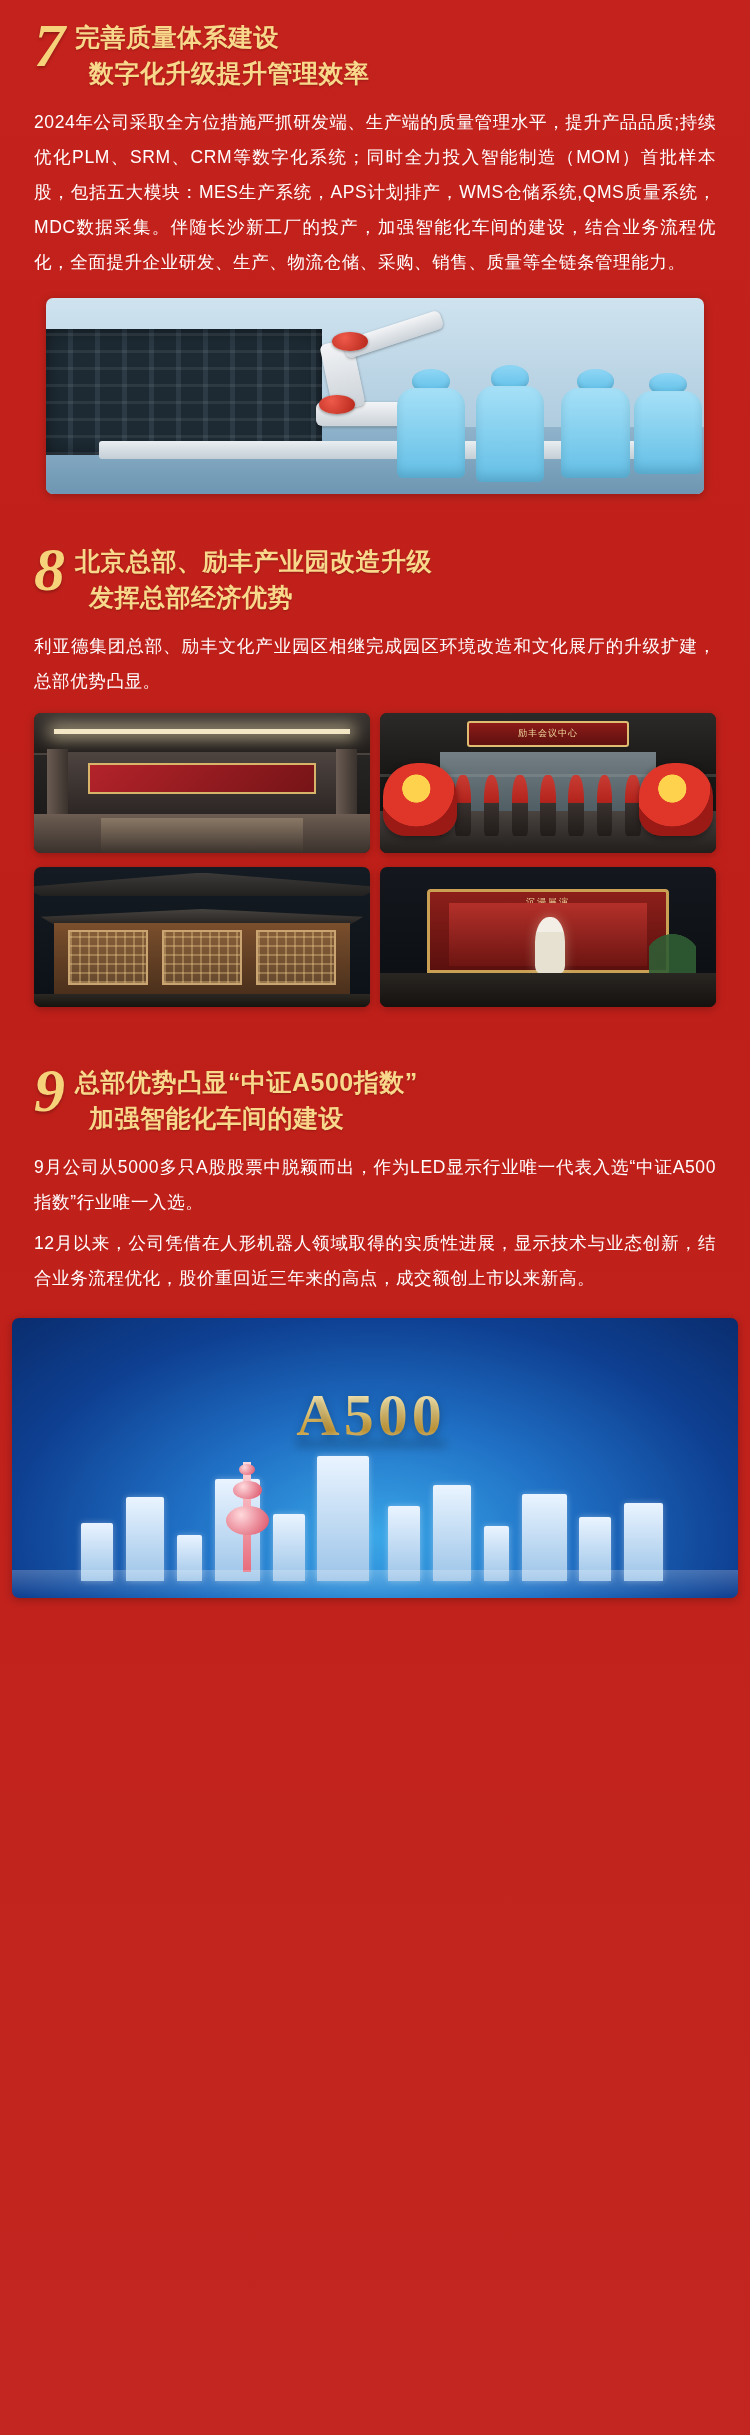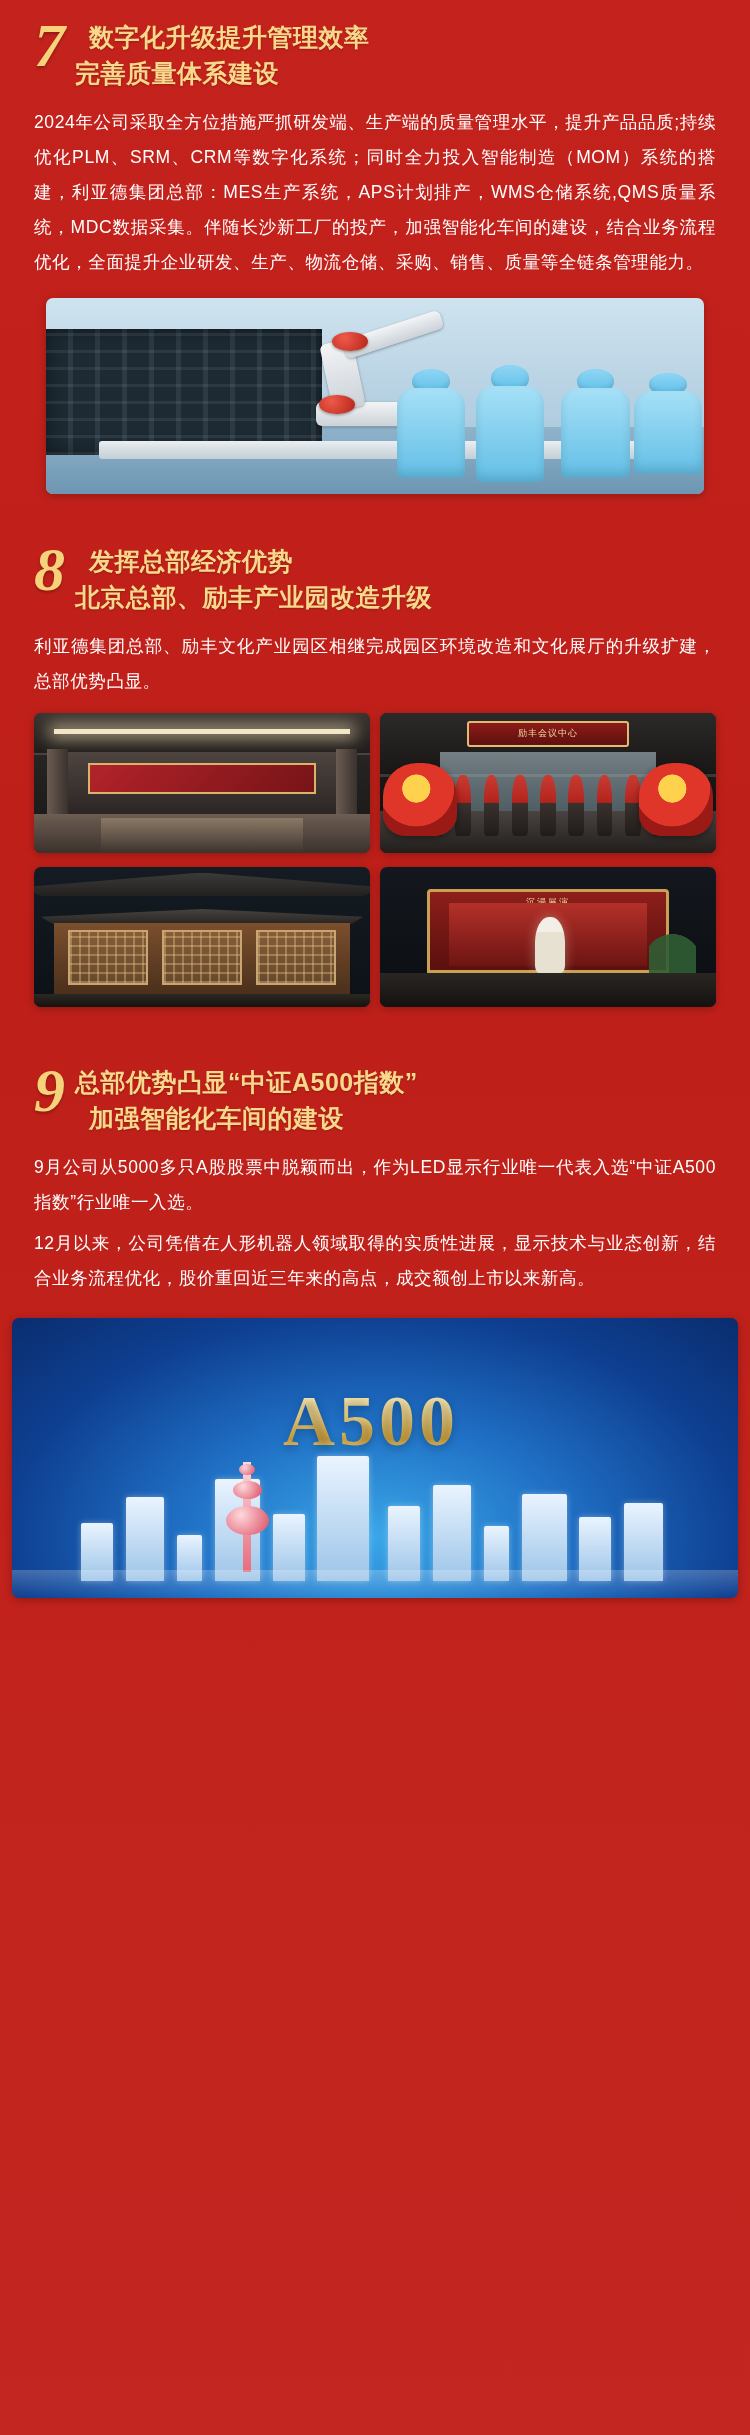--- a/index.html
+++ b/index.html
@@ -219,27 +219,28 @@
 
   
   .a5 { position:relative; height:280px; margin:22px 12px 0 12px; }
   .a5-bg{ position:absolute; inset:0;
     background: radial-gradient(ellipse at 50% 78%, #3aa7e8 0%, #1f6fc4 38%, #0e3f91 72%, #0a2d6e 100%); }
   .a5-text{
     position:absolute; left:0; right:8px; top:24%;
     text-align:center;
     font-family:"Liberation Serif", serif;
     font-weight:bold;
-    font-size:72px;
+    font-size:60px;
     letter-spacing:4px;
     line-height:1;
     background: linear-gradient(180deg,#fff6cf 0%,#f3d98c 40%,#d9a93f 75%,#f7e9b6 100%);
     -webkit-background-clip:text; background-clip:text;
     color:transparent;
     text-shadow:0 3px 10px rgba(0,0,0,.25);
+    text-decoration:underline;
   }
   .a5-sky{ position:absolute; left:6%; right:6%; bottom:6%; height:52%; }
   .a5-sky i{ position:absolute; bottom:0; background:linear-gradient(180deg,#eaf4ff,#9cc4e8);
     border-radius:2px 2px 0 0; box-shadow:0 0 6px rgba(255,255,255,.35); }
   .b1{ left:4%;  width:5%;  height:40%; }
   .b2{ left:11%; width:6%;  height:58%; }
   .b3{ left:19%; width:4%;  height:32%; }
   .b4{ left:25%; width:7%;  height:70%; }
   .b5{ left:34%; width:5%;  height:46%; }
   .b6{ left:41%; width:8%;  height:86%; background:linear-gradient(180deg,#f6fbff,#7fb4e0); }
@@ -262,25 +263,25 @@
 </style>
 </head>
 <body>
 
 <div class="page">
 
   <div class="section sec-7">
     <div class="sec-head">
       <div class="num">7</div>
       <div class="head-lines">
+        <div class="head-line">完善质量体系建设</div>
         <div class="head-line l2">数字化升级提升管理效率</div>
-        <div class="head-line">完善质量体系建设</div>
-      </div>
-    </div>
-    <p class="body-text">2024年公司采取全方位措施严抓研发端、生产端的质量管理水平，提升产品品质;持续优化PLM、SRM、CRM等数字化系统；同时全力投入智能制造（MOM）系统的搭建，利亚德集团总部：MES生产系统，APS计划排产，WMS仓储系统,QMS质量系统，MDC数据采集。伴随长沙新工厂的投产，加强智能化车间的建设，结合业务流程优化，全面提升企业研发、生产、物流仓储、采购、销售、质量等全链条管理能力。</p>
+      </div>
+    </div>
+    <p class="body-text">2024年公司采取全方位措施严抓研发端、生产端的质量管理水平，提升产品品质;持续优化PLM、SRM、CRM等数字化系统；同时全力投入智能制造（MOM）首批样本股，包括五大模块：MES生产系统，APS计划排产，WMS仓储系统,QMS质量系统，MDC数据采集。伴随长沙新工厂的投产，加强智能化车间的建设，结合业务流程优化，全面提升企业研发、生产、物流仓储、采购、销售、质量等全链条管理能力。</p>
 
     <div class="photo photo-wide">
       <div class="f-bg"></div>
       <div class="f-floor"></div>
       <div class="f-racks"></div>
       <div class="f-table"></div>
       <div class="robot-arm">
         <div class="seg s1"></div>
         <div class="seg s2"></div>
         <div class="seg s3"></div>
@@ -303,22 +304,22 @@
           <span class="head"></span>
           <span class="body"></span>
         </div>
     </div>
   </div>
 
   <div class="section" style="margin-top:44px;">
     <div class="sec-head">
       <div class="num">8</div>
       <div class="head-lines">
+        <div class="head-line">北京总部、励丰产业园改造升级</div>
         <div class="head-line l2">发挥总部经济优势</div>
-        <div class="head-line">北京总部、励丰产业园改造升级</div>
       </div>
     </div>
     <p class="body-text">利亚德集团总部、励丰文化产业园区相继完成园区环境改造和文化展厅的升级扩建，总部优势凸显。</p>
 
     <div class="grid2">
       <div class="photo">
         <div class="lobby-bg"></div>
         <div class="lobby-ceiling"></div>
         <div class="lobby-wall"></div>
         <div class="lobby-screen"></div>

